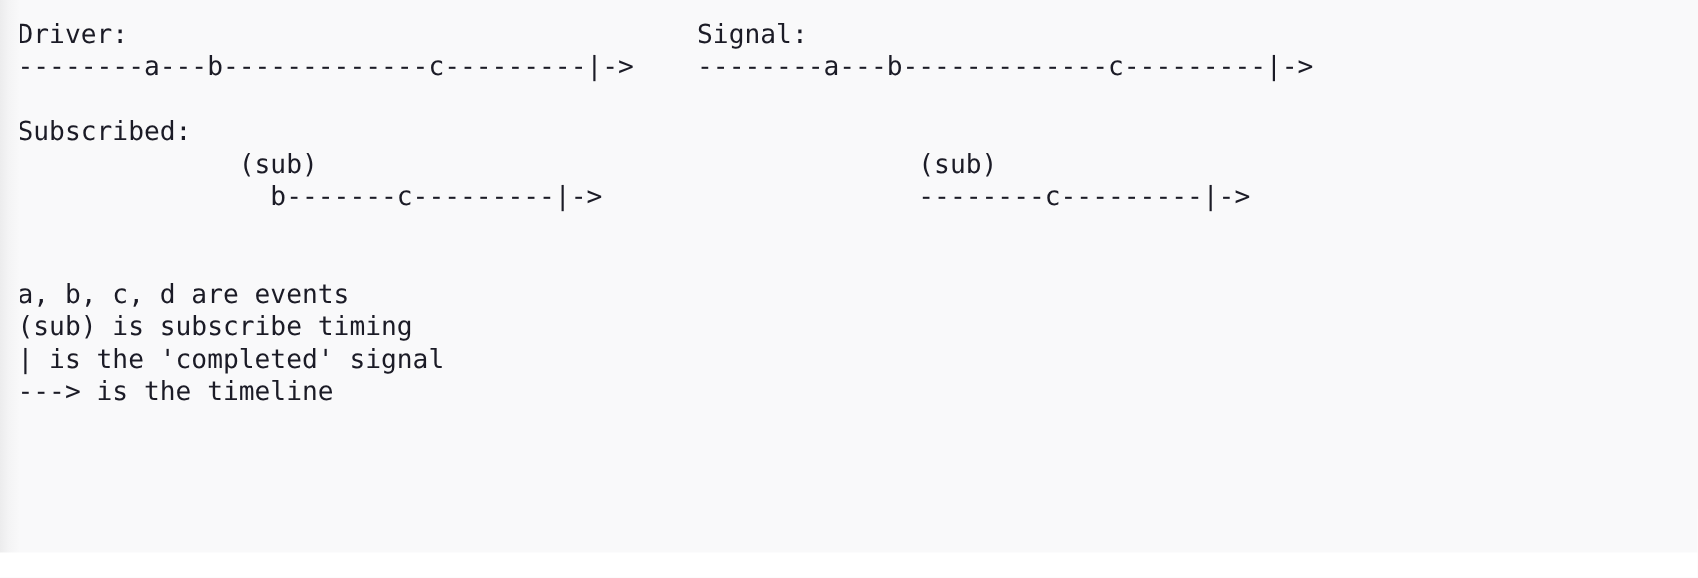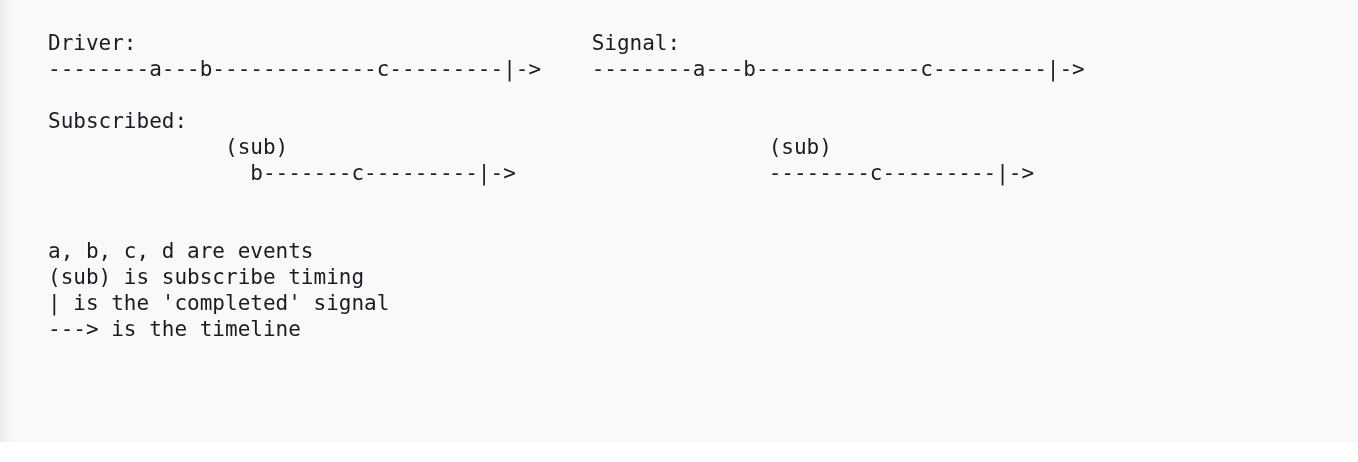--- a/index.html
+++ b/index.html
@@ -41,22 +41,22 @@
   #bottom-sliver {
     position: absolute;
     left: 0;
     bottom: 0;
     width: 1358px;
     height: 10px;
     background: #ffffff;
   }
 
   pre.ascii {
-    margin: 16px;
-    padding: 0 0 0 32px;
+    margin: 0;
+    padding: 0 0 0 14px;
     font-family: "DejaVu Sans Mono", "Liberation Mono", monospace;
     font-size: 21px;
     line-height: 26px;
     color: #1b1b26;
     letter-spacing: 0px;
     white-space: pre;
     font-weight: 400;
   }
 
   .blank-line {

